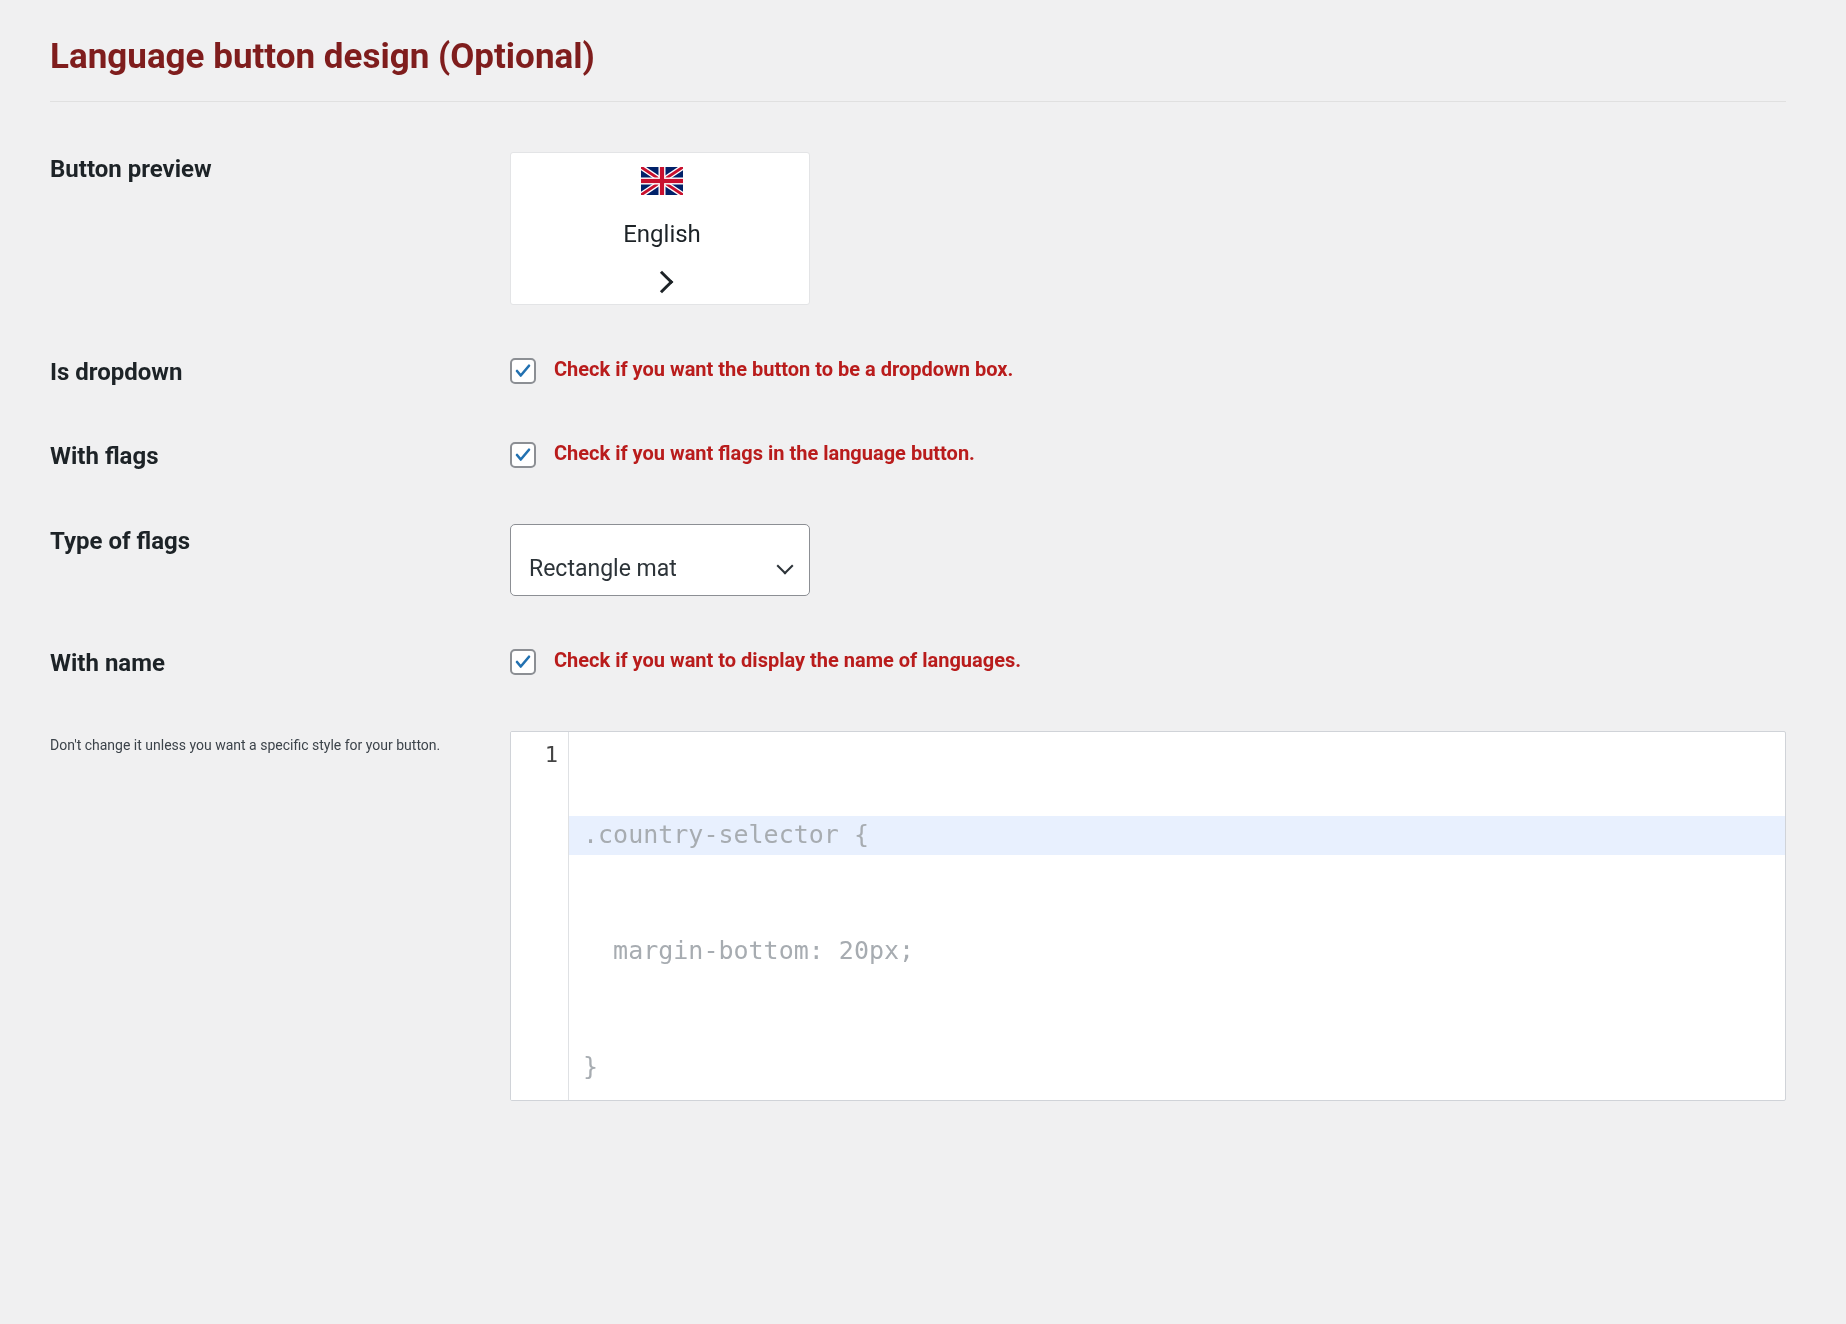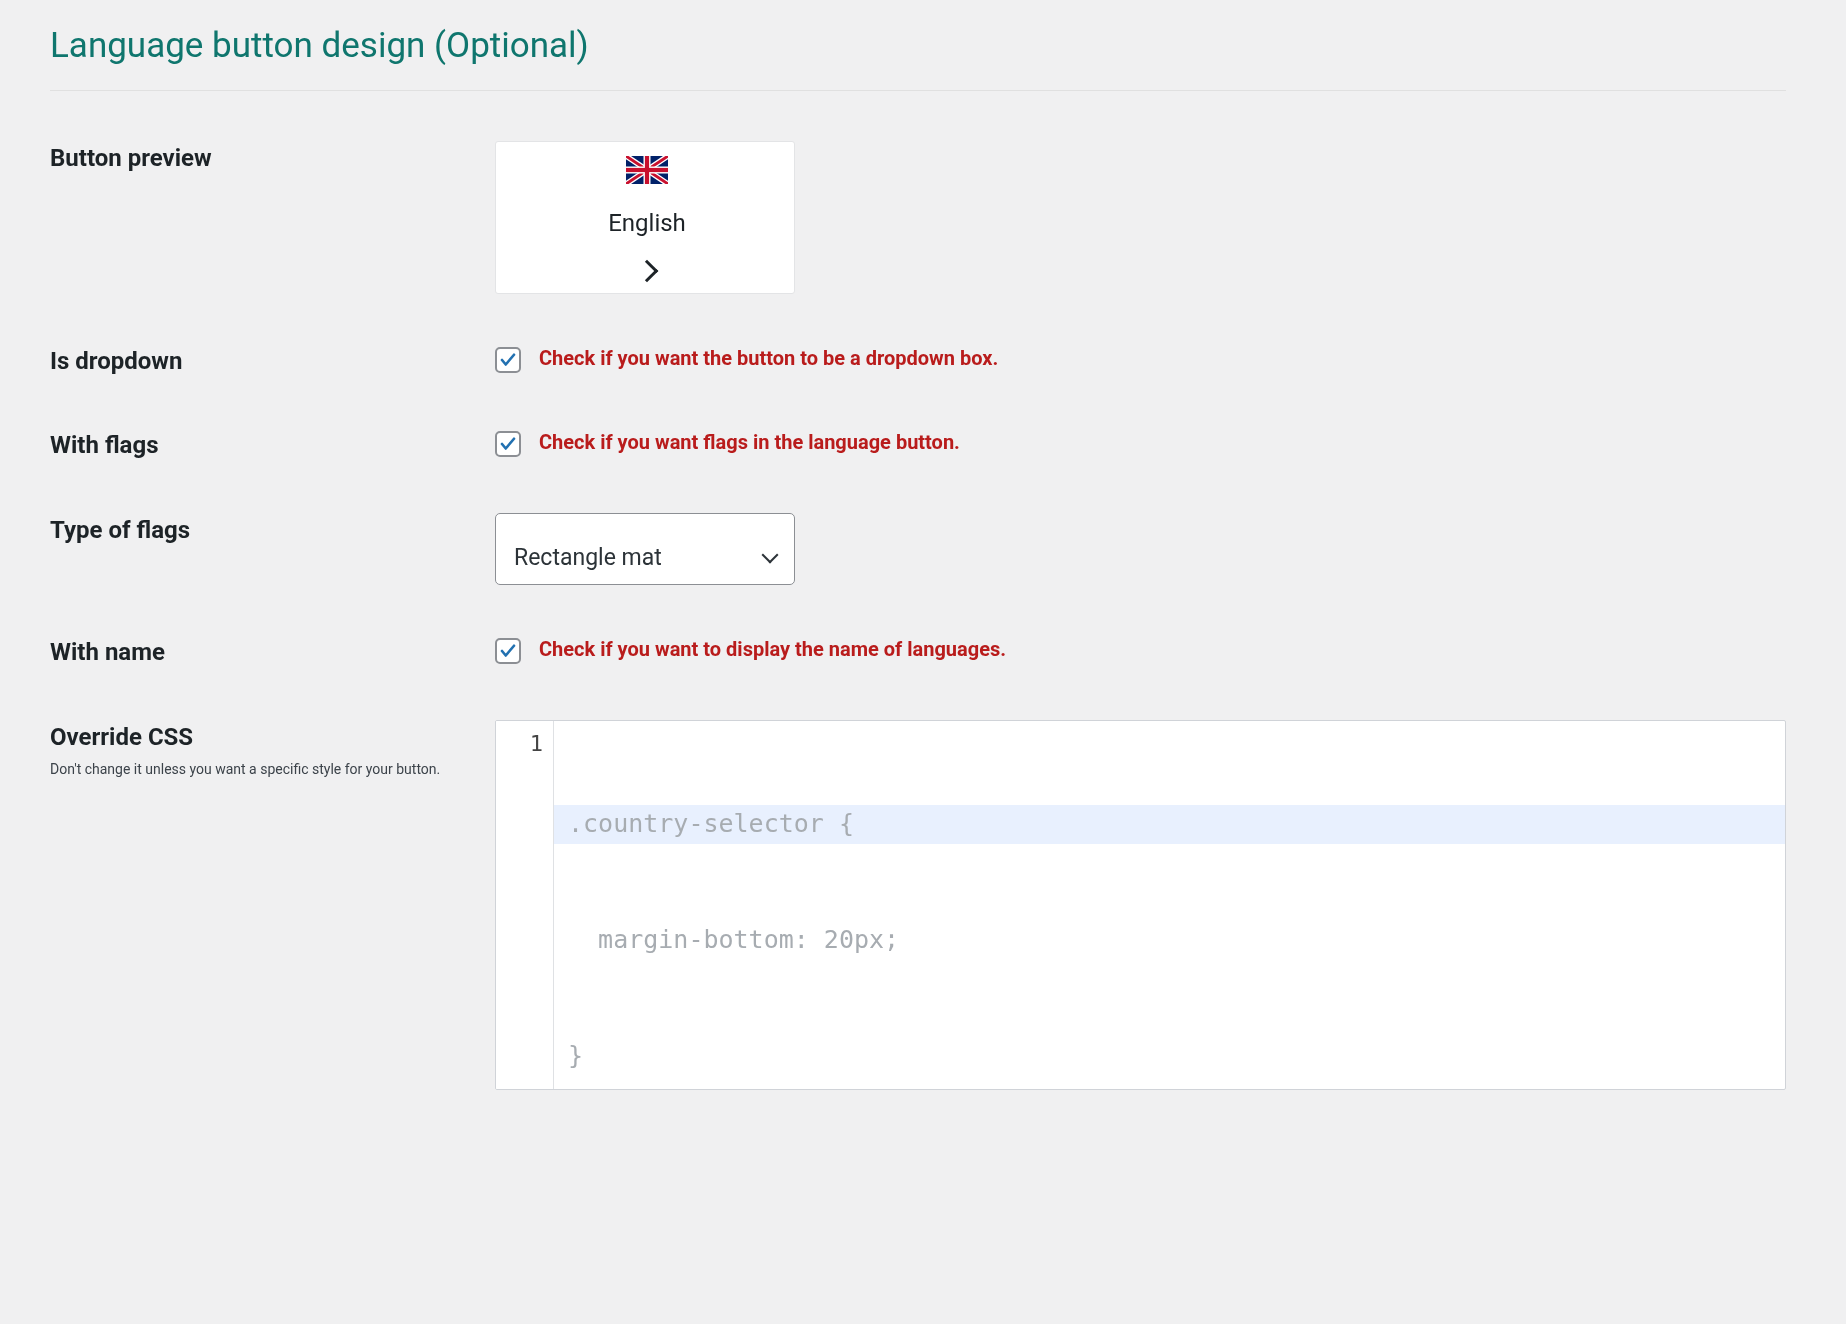--- a/index.html
+++ b/index.html
@@ -8,33 +8,34 @@
     background:#f0f0f1;
     font-family:-apple-system,BlinkMacSystemFont,"Segoe UI",Roboto,Helvetica,Arial,sans-serif;
     color:#1d2327;
     font-size:22px;
     line-height:1.45;
     padding:20px 0 0 0;
   }
   .wrap { width:1846px; margin:0 auto; }
   .section-title {
     font-size:35px;
-    font-weight:400;
-    color:#0f766e;
-    margin:1px 0 18px 50px;
+    font-weight:700;
+    color:#7f1d1d;
+    margin:12px 0 18px 50px;
   }
   .divider {
     border:0;
     border-top:1.5px solid #e0e0e0;
     margin:0 60px 0 50px;
   }
   .row {
     display:flex;
     align-items:flex-start;
     padding:50px 60px 0 50px;
+    gap:15px;
   }
   .row .label-col {
     flex:0 0 445px;
     padding-right:20px;
   }
   .row .field-col { flex:1; }
   .field-label {
     font-weight:700;
     font-size:24px;
     color:#1d2327;
@@ -246,21 +247,20 @@
             </svg>
         </div>
         <div class="check-desc">Check if you want to display the name of languages.</div>
       </div>
     </div>
   </div>
 
 
   <div class="row code-editor-row">
     <div class="label-col">
-      <div class="field-label">Override CSS</div>
       <div class="field-sub">Don't change it unless you want a specific style for your button.</div>
     </div>
     <div class="field-col">
       <div class="code-editor">
         <div class="gutter">
           <div class="ln">1</div>
         </div>
         <div class="code-body">
           <div class="code-line line-hl">.country-selector {</div>
           <div class="code-line">  margin-bottom: 20px;</div>

